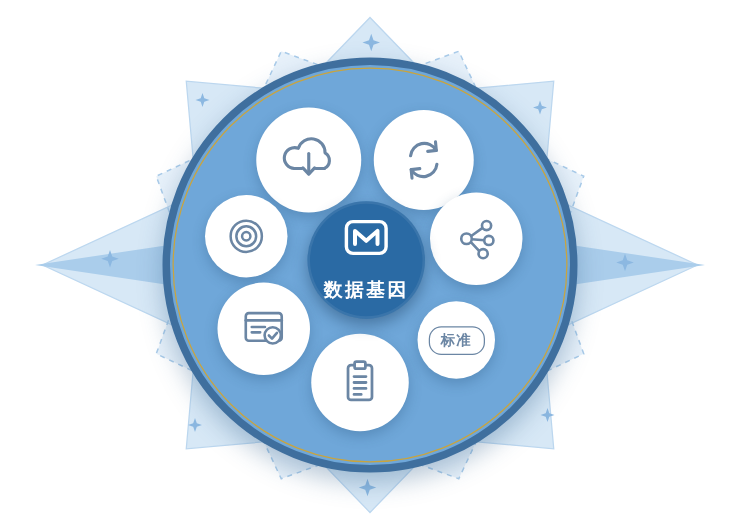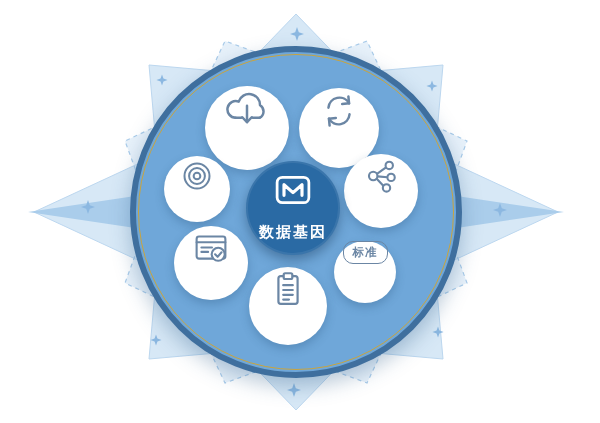--- a/index.html
+++ b/index.html
@@ -17,21 +17,21 @@
   }
   .gold-ring{
     position:absolute;inset:2px;border-radius:50%;
     border:1.5px solid #c9a43e;
     pointer-events:none;
   }
   .node{
     position:absolute;border-radius:50%;
     background:#ffffff;
     box-shadow:0 4px 10px rgba(38,78,118,.30);
-    display:flex;align-items:flex-start;justify-content:center;
+    display:flex;align-items:center;justify-content:center;
     z-index:2;
   }
   .node svg{display:block;}
   .center-node{
     position:absolute;border-radius:50%;
     background:#2a6aa4;
     box-shadow:0 5px 12px rgba(25,60,95,.45), inset 0 0 0 2px rgba(255,255,255,.08);
     display:flex;flex-direction:column;align-items:center;justify-content:center;
     z-index:3;
   }

